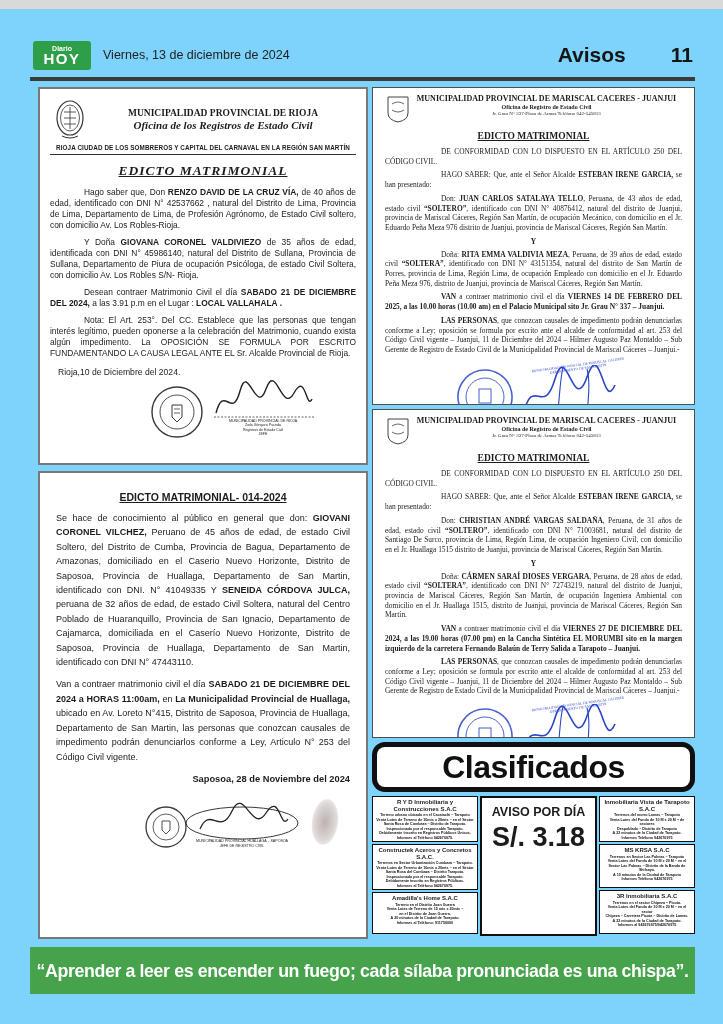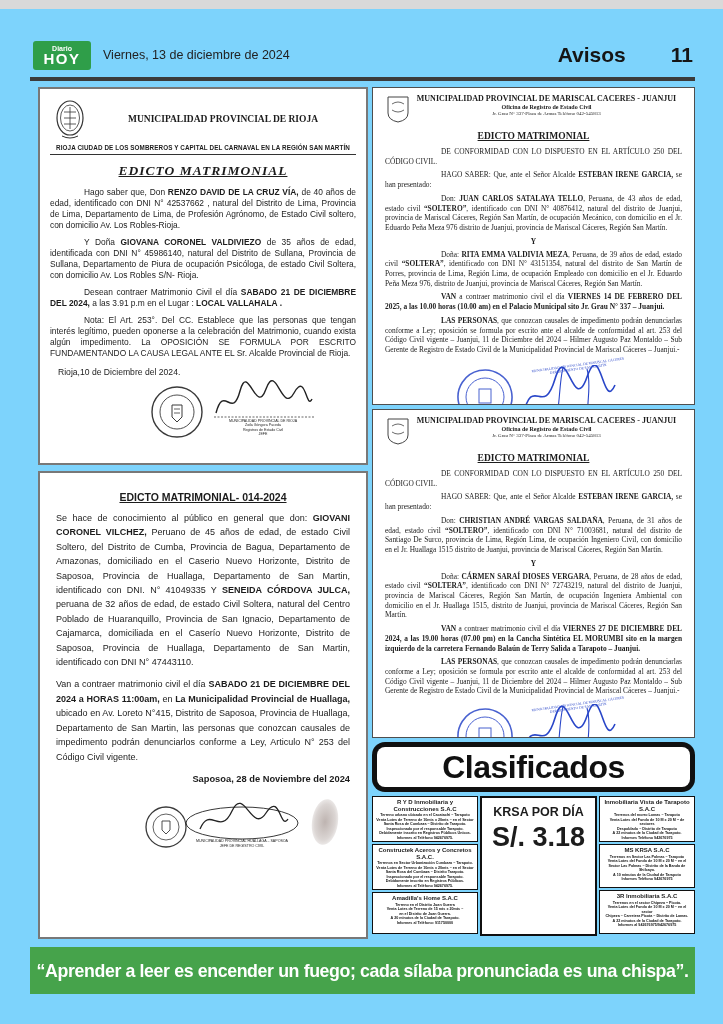--- a/index.html
+++ b/index.html
@@ -111,20 +111,21 @@
   <section class="notice" id="notice-rioja">
     <div class="r-head">
       <svg width="40" height="44" viewBox="0 0 40 44">
         <ellipse cx="20" cy="21" rx="13" ry="17" fill="none" stroke="#333" stroke-width="1.2"></ellipse>
         <ellipse cx="20" cy="21" rx="9.5" ry="13" fill="none" stroke="#333" stroke-width="0.8"></ellipse>
         <path d="M14 15 h12 M14 21 h12 M14 27 h12 M20 10 v22" stroke="#333" stroke-width="0.8" fill="none"></path>
         <path d="M12 39 q8 4 16 0" stroke="#333" stroke-width="1" fill="none"></path>
       </svg>
       <div class="r-head-text">
         <div class="r-org">MUNICIPALIDAD PROVINCIAL DE RIOJA</div>
+        <div class="r-office">Oficina de los Registros de Estado Civil</div>
       </div>
     </div>
     <div class="r-tagline" style="text-align:center;">RIOJA CIUDAD DE LOS SOMBREROS Y CAPITAL DEL CARNAVAL EN LA REGIÓN SAN MARTÍN</div>
     <hr class="r-hr">
     <h2 class="r-title">EDICTO MATRIMONIAL</h2>
     <p class="r-p"><span>Hago saber que, Don </span><span style="font-weight: bold;">RENZO DAVID DE LA CRUZ VÍA,</span><span> de 40 años de edad, identificado con DNI N° 42537662 , natural del Distrito de Lima, Provincia de Lima, Departamento de Lima, de Profesión Agrónomo, de  Estado Civil soltero, con domicilio Av. Los Robles-Rioja.</span></p>
     <p class="r-p"><span>Y Doña </span><span style="font-weight: bold;">GIOVANA CORONEL VALDIVIEZO</span><span> de 35 años de edad, identificada con DNI N° 45986140, natural del Distrito de Sullana, Provincia de Sullana, Departamento de Piura de ocupación Psicóloga, de estado Civil Soltera, con domicilio  Av. Los Robles S/N- Rioja.</span></p>
     <p class="r-p"><span>Desean contraer Matrimonio Civil  el  día </span><span style="font-weight: bold;">SABADO 21 DE DICIEMBRE DEL 2024,</span><span> a las  3.91 p.m  en el Lugar : </span><span style="font-weight: bold;">LOCAL VALLAHALA .</span></p>
     <p class="r-p"><span>Nota: El Art. 253°. Del CC. Establece que las personas que tengan interés legítimo, pueden oponerse a la celebración del Matrimonio, cuando exista algún impedimento.  La OPOSICIÓN SE FORMULA POR ESCRITO FUNDAMENTANDO LA CAUSA LEGAL ANTE EL Sr. Alcalde Provincial de Rioja.</span></p>
     <p class="r-date">Rioja,10 de Diciembre del 2024.</p>
@@ -286,21 +287,21 @@
               <div class="ad-line">Terreno en el Distrito Juan Guerra</div>
               <div class="ad-line">Venta Lotes de Terreno de 15 mts x 20mts –</div>
               <div class="ad-line">en el Distrito de Juan Guerra.</div>
               <div class="ad-line">A 20 minutos de la Ciudad de Tarapoto.</div>
               <div class="ad-line">Informes al Teléfono: 911750000</div>
             </div>
         </div>
       </div>
 
       <div class="cl-col cl-col-center">
-        <div class="aviso-line">KRSA POR DÍA</div>
+        <div class="aviso-line">AVISO POR DÍA</div>
         <div class="price">S/. 3.18</div>
       </div>
 
       <div class="cl-col cl-col-right">
         <div class="ad">
           <div class="ad-title">Inmobiliaria Vista de Tarapoto S.A.C</div>
           <div>
               <div class="ad-line">Terrenos del morro Lomas – Tarapoto</div>
               <div class="ad-line">Venta Lotes del Fundo de 10 M x 20 M – de sectores</div>
               <div class="ad-line">Despoblado – Distrito de Tarapoto</div>

